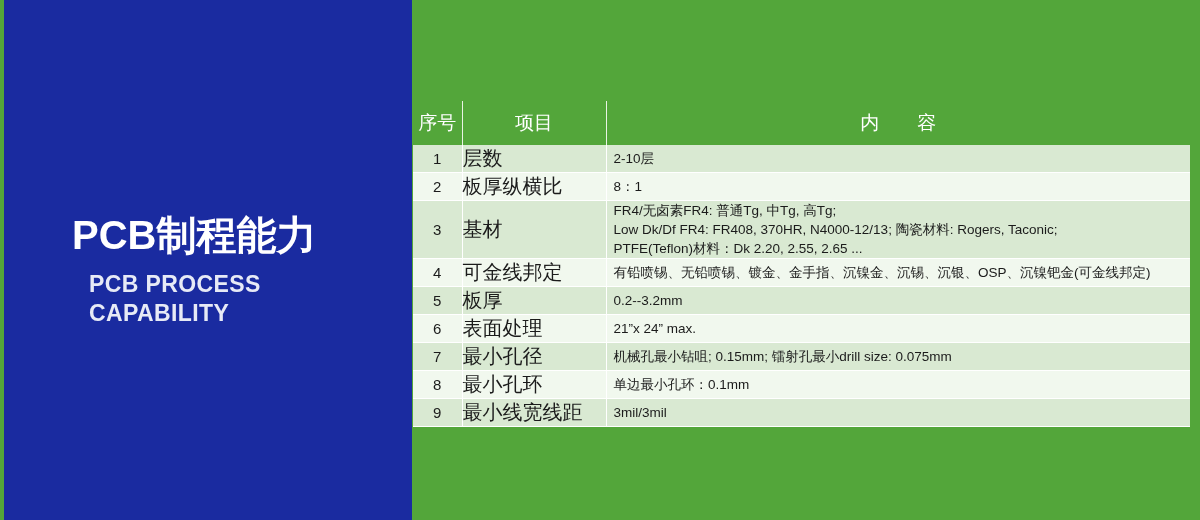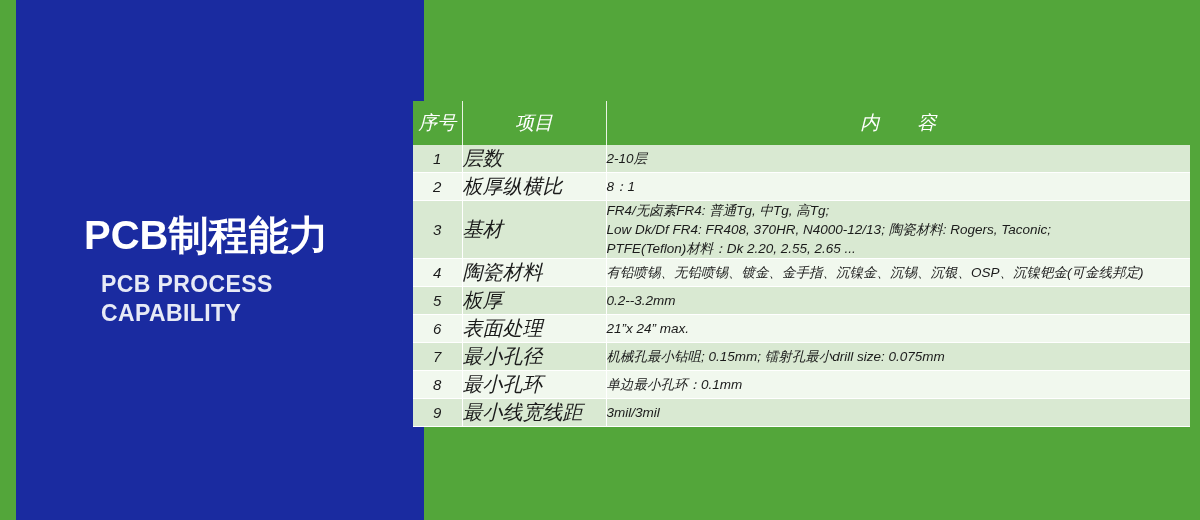--- a/index.html
+++ b/index.html
@@ -15,21 +15,21 @@
   }
   #slide {
     position: relative;
     width: 1200px;
     height: 520px;
     background: #53a63a;
   }
   
   #left-panel {
     position: absolute;
-    left: 16px;
+    left: 4px;
     top: 0;
     width: 408px;
     height: 520px;
     background: #1a2ba0;
     box-sizing: border-box;
   }
   #title-block {
     position: absolute;
     left: 68px;
     top: 213px;
@@ -52,21 +52,20 @@
     letter-spacing: 0.4px;
     margin-left: 17px;
   }
   
   #table-wrap {
     position: absolute;
     left: 413px;
     top: 101px;
     width: 777px;
     background: #1d4ed8;
-    font-style: italic;
   }
   table#spec-table {
     width: 777px;
     border-collapse: collapse;
     table-layout: fixed;
     font-size: 14px;
     color: #1b1b1b;
   }
   table#spec-table col.c-no    { width: 49px;  }
   table#spec-table col.c-item  { width: 144px; }
@@ -110,21 +109,21 @@
   }
   td.cell-content {
     text-align: left;
     padding-left: 13px;
     font-size: 13.5px;
     color: #1b1b1b;
     line-height: 1.42;
     white-space: nowrap;
     overflow: visible;
   }
-  td.cell-content .line { display: block; white-space: nowrap; }
+  td.cell-content .line { display: block; white-space: nowrap; padding-left: 7px; }
   tr.tall td { height: 62px; }
   tr.tall td.cell-content { padding-top: 2px; padding-bottom: 2px; }
 </style>
 </head>
 <body>
 
 <div id="slide">
 
   <div id="left-panel">
     <div id="title-block">
@@ -169,21 +168,21 @@
             <td class="cell-no">3</td>
             <td class="cell-item">基材</td>
             <td class="cell-content last">
               <span class="line">FR4/无卤素FR4:  普通Tg, 中Tg, 高Tg;</span>
               <span class="line">Low Dk/Df FR4:  FR408, 370HR, N4000-12/13;      陶瓷材料: Rogers, Taconic;</span>
               <span class="line">PTFE(Teflon)材料：Dk 2.20, 2.55, 2.65 ...</span>
             </td>
           </tr>
           <tr class="even">
             <td class="cell-no">4</td>
-            <td class="cell-item">陶瓷材料</td>
+            <td class="cell-item">可金线邦定</td>
             <td class="cell-content last">
               <span class="line">有铅喷锡、无铅喷锡、镀金、金手指、沉镍金、沉锡、沉银、OSP、沉镍钯金(可金线邦定)</span>
             </td>
           </tr>
           <tr class="odd">
             <td class="cell-no">5</td>
             <td class="cell-item">板厚</td>
             <td class="cell-content last">
               <span class="line">0.2--3.2mm</span>
             </td>

